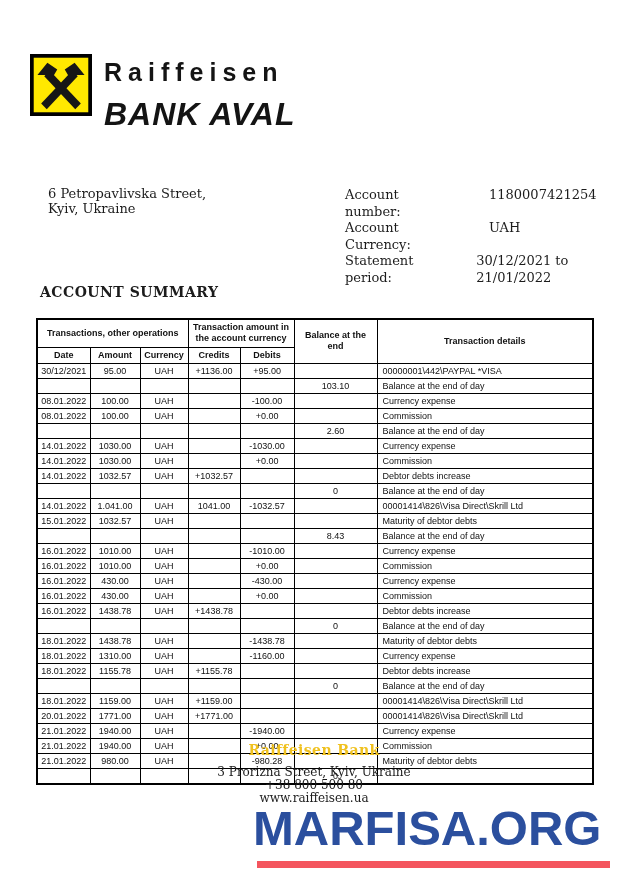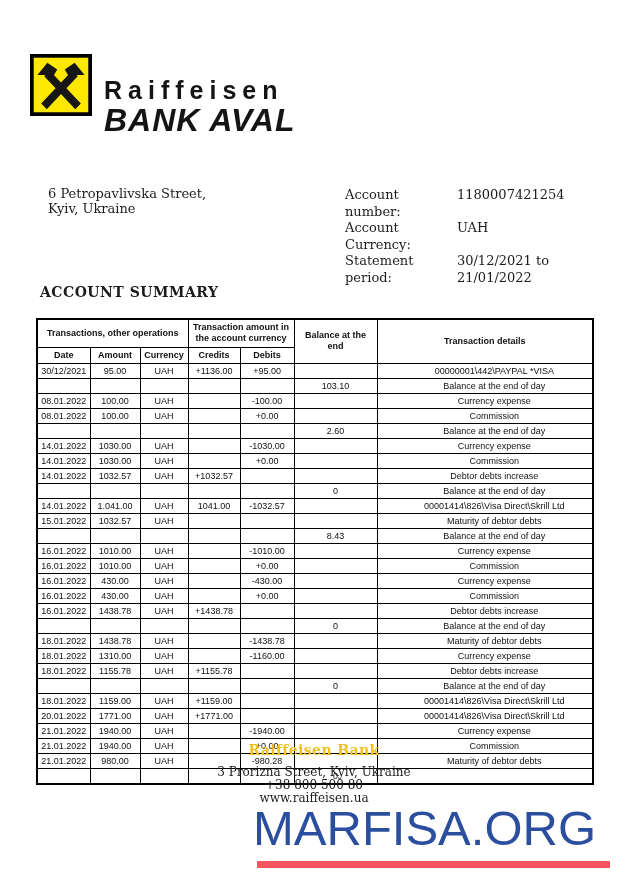--- a/index.html
+++ b/index.html
@@ -7,58 +7,58 @@
     width:628px; height:891px; background:#ffffff; position:relative;
     font-family:"DejaVu Serif", "Liberation Serif", serif; color:#1c1c1c;
     overflow:hidden;
   }
   .page { position:absolute; inset:0; }
 
   
   .logo { position:absolute; left:30px; top:54px; display:flex; align-items:flex-start; }
   .logo-mark { width:62px; height:62px; flex:0 0 auto; }
   .logo-text { margin-left:12px; font-family:"Liberation Sans", sans-serif; color:#141414; }
-  .logo-line1 { font-size:25px; font-weight:bold; letter-spacing:6px; line-height:1; margin-top:24px; }
-  .logo-line2 { font-size:32px; font-weight:bold; font-style:italic; letter-spacing:1px; line-height:1; margin-top:1px; }
+  .logo-line1 { font-size:25px; font-weight:bold; letter-spacing:6px; line-height:1; margin-top:6px; }
+  .logo-line2 { font-size:32px; font-weight:bold; font-style:italic; letter-spacing:1px; line-height:1; margin-top:13px; }
 
   
   .holder { position:absolute; left:48px; top:186px; font-size:13px; line-height:15px; }
   .holder-name { font-weight:bold; font-size:15px; margin-bottom:4px; letter-spacing:0.3px; }
 
   
   .acct { position:absolute; left:345px; top:187px; font-size:13px; line-height:16.5px; }
-  .acct-row { display:flex; }
+  .acct-row { display:flex;gap:32px; }
   .acct-label { width:112px; }
 
   
   .summary-title { position:absolute; left:40px; top:284px; font-size:14px; font-weight:bold; letter-spacing:0.5px; }
 
   
   .stmt-table {
     position:absolute; left:36px; top:318px; width:556px;
     border-collapse:collapse; table-layout:fixed;
     font-family:"Liberation Sans", sans-serif; font-size:9px; color:#111;
     border:2px solid #000;
   }
   .stmt-table th, .stmt-table td { border:1px solid #000; }
   .stmt-table th { font-weight:bold; text-align:center; padding:2px 2px; line-height:1.25; }
   .stmt-table td { height:12px; padding:1px 3px; text-align:center; white-space:nowrap; overflow:hidden; }
-  .stmt-table td.details { text-align:center; padding-left:22px; }
+  .stmt-table td.details { text-align:left; padding-left:5px; }
 
   
   .footer { position:absolute; left:0; right:0; top:742px; text-align:center; }
   .footer-bank { font-size:14px; font-weight:bold; color:#F0C11E; letter-spacing:0.4px; }
   .footer-address { font-size:12px; margin-top:8px; line-height:13px; }
   .footer-phone { font-size:12px; line-height:13px; }
   .footer-site { font-size:12px; line-height:13px; }
 
   
   .watermark {
     position:absolute; left:253px; top:800px; width:375px; z-index:5;
-    font-family:"Liberation Sans", sans-serif; font-weight:normal;
+    font-family:"Liberation Sans", sans-serif; font-weight:bold;
     font-size:49px; letter-spacing:0px; color:#2B4F9E; line-height:1.15;
     white-space:nowrap;
   }
   .watermark-bar { position:absolute; left:257px; top:861px; width:353px; height:7px; background:#F4555E; z-index:5; }
 </style>
 </head>
 <body>
 
 <div class="page">
 

